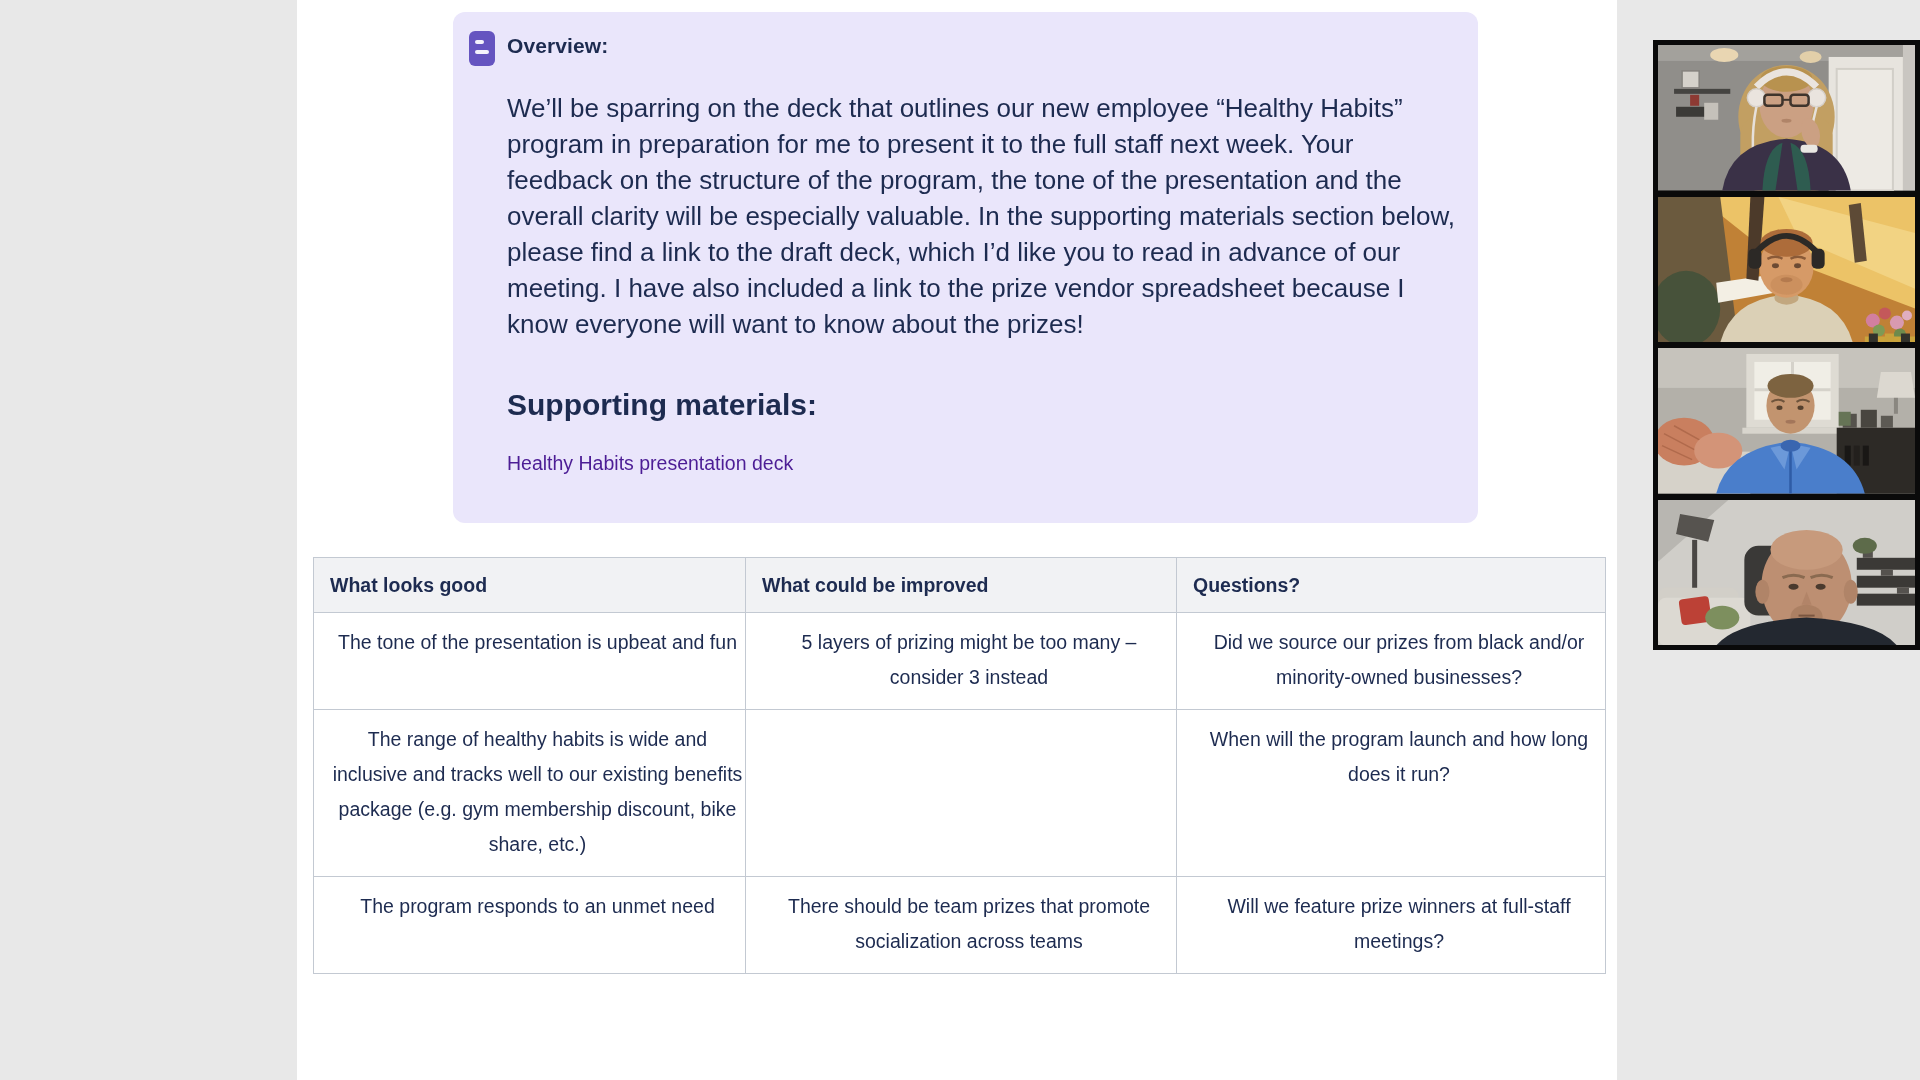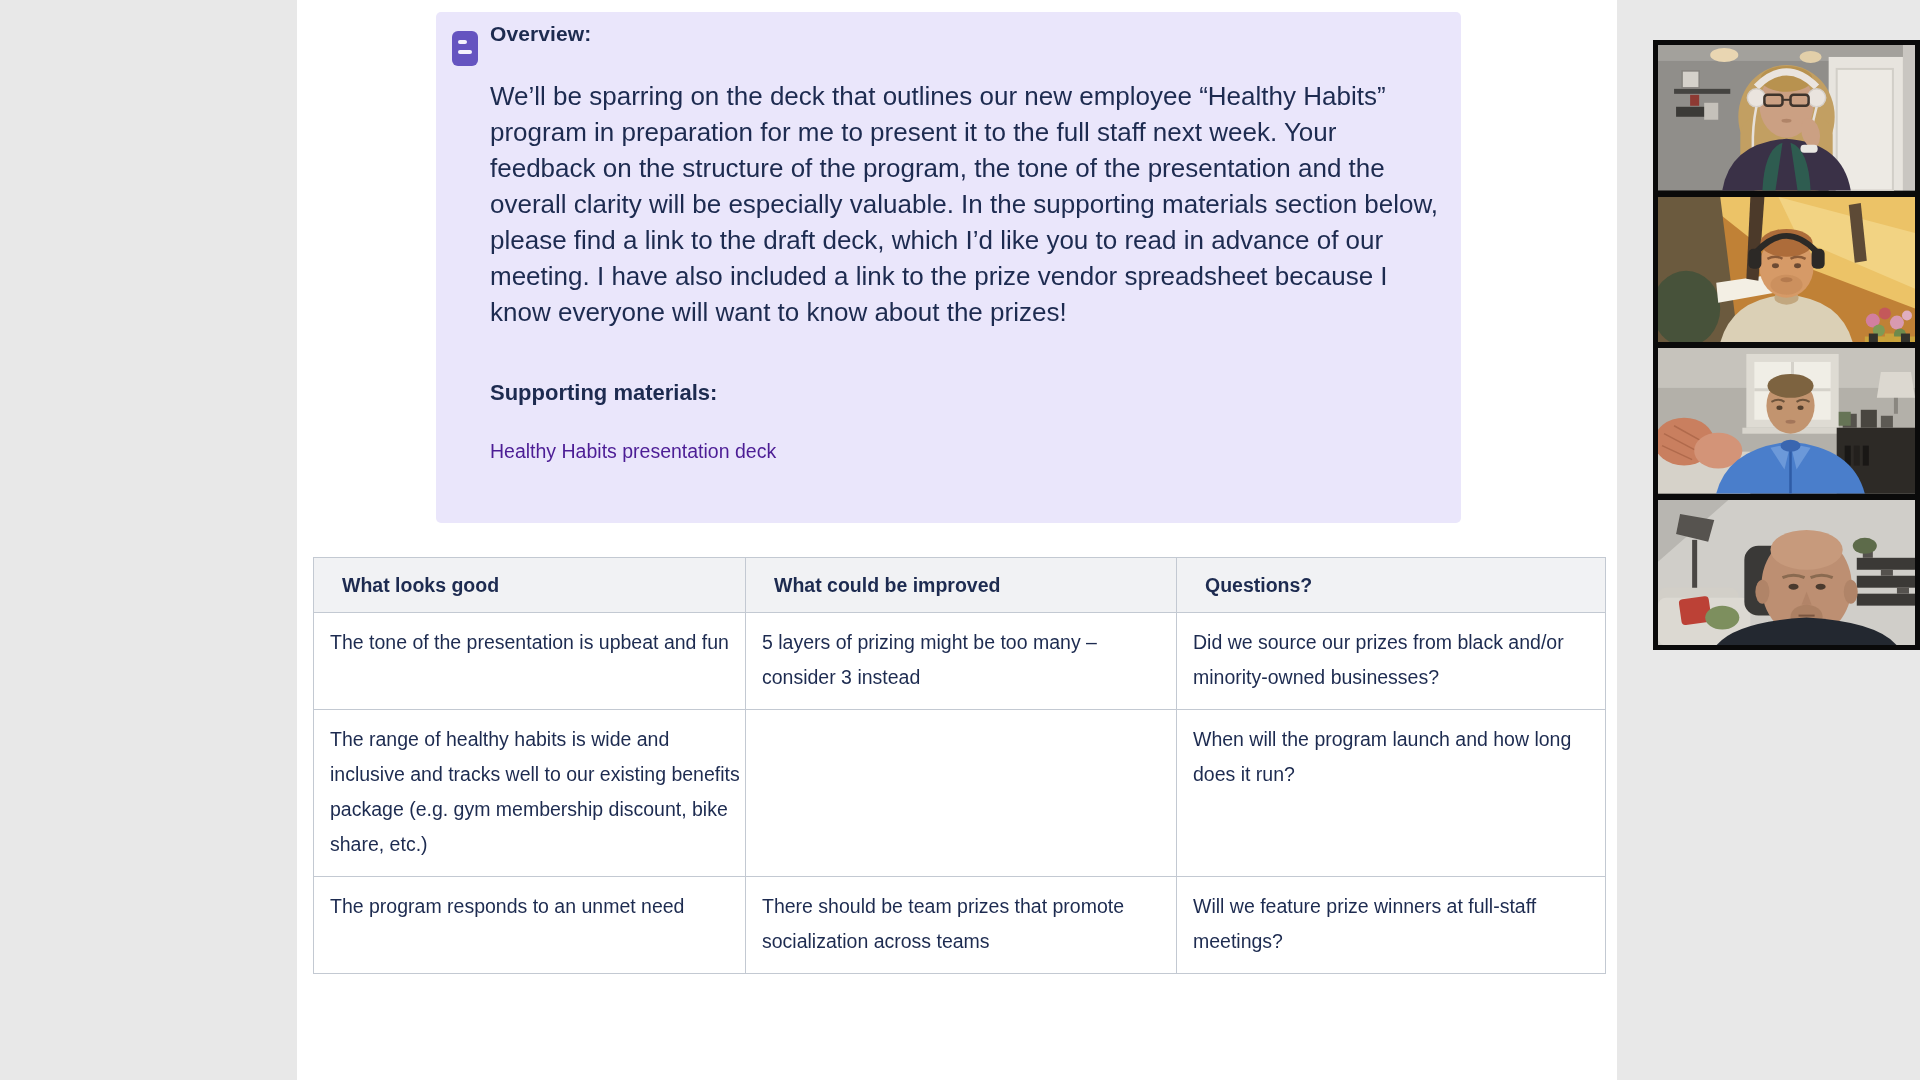--- a/index.html
+++ b/index.html
@@ -8,58 +8,58 @@
     background:#ffffff;
     font-family:"Liberation Sans", sans-serif;
     color:#1d2b50;
   }
   .side-margin{position:absolute;top:0;height:1080px;background:#e8e8e8;}
   .side-margin.left{left:0;width:297px;}
   .side-margin.right{left:1617px;width:303px;}
 
   
   .overview-panel{
-    position:absolute;left:436px;top:12px;width:1025px;height:511px;
-    background:#eae6fb;border-radius:5px;box-sizing:border-box;
-    padding:8px 30px 0 54px;
+    position:absolute;left:453px;top:12px;width:1025px;height:511px;
+    background:#eae6fb;border-radius:12px;box-sizing:border-box;
+    padding:20px 30px 0 54px;
   }
   .panel-icon{
     position:absolute;left:16px;top:19px;width:26px;height:35px;
     background:#6554c0;border-radius:6px;
   }
   .panel-icon .bar{position:absolute;left:6px;height:4px;background:#f4f2fc;border-radius:2px;}
   .panel-icon .bar.b1{top:9px;width:9px;}
   .panel-icon .bar.b2{top:19px;width:14px;}
   .panel-title{font-size:21px;font-weight:bold;line-height:28px;letter-spacing:.1px;}
   .panel-body{
     margin:30px 0 0 0;width:952px;
     font-size:26px;line-height:36px;
   }
-  .supporting-heading{margin:48px 0 0 0;font-size:22px;font-weight:bold;line-height:30px;}
+  .supporting-heading{margin:48px 0 0 0;font-size:30px;font-weight:bold;line-height:30px;}
   .panel-link{display:block;margin-top:32px;font-size:19.5px;line-height:26px;
     color:#4c1d95;text-decoration:none;cursor:pointer;}
   .panel-link:first-of-type{margin-top:30px;}
 
   
   table.feedback{
     position:absolute;left:313px;top:557px;width:1292px;
     border-collapse:collapse;table-layout:fixed;
     font-size:19.5px;color:#1d2b50;
   }
   table.feedback th, table.feedback td{
     border:1.5px solid #c3c9d2;vertical-align:top;text-align:left;
     box-sizing:border-box;
   }
   table.feedback th{
     background:#f1f2f4;font-weight:bold;line-height:26px;
-    padding:14px 16px 14px 28px;
+    padding:14px 16px 14px 16px;
   }
   table.feedback td{
     background:#ffffff;line-height:35px;
-    padding:12px 0 14px 16px;font-weight:normal;
+    padding:12px 0 14px 16px;font-weight:normal;text-align:center;
   }
 
   
   .video-panel{
     position:absolute;left:1653px;top:40px;width:267px;height:610px;
     background:#0a0a0a;box-sizing:border-box;
     padding:5px;display:flex;flex-direction:column;gap:6px;
   }
   .video-tile{flex:1 1 auto;background:#000;overflow:hidden;position:relative;}
   .video-tile svg{display:block;width:100%;height:100%;}

